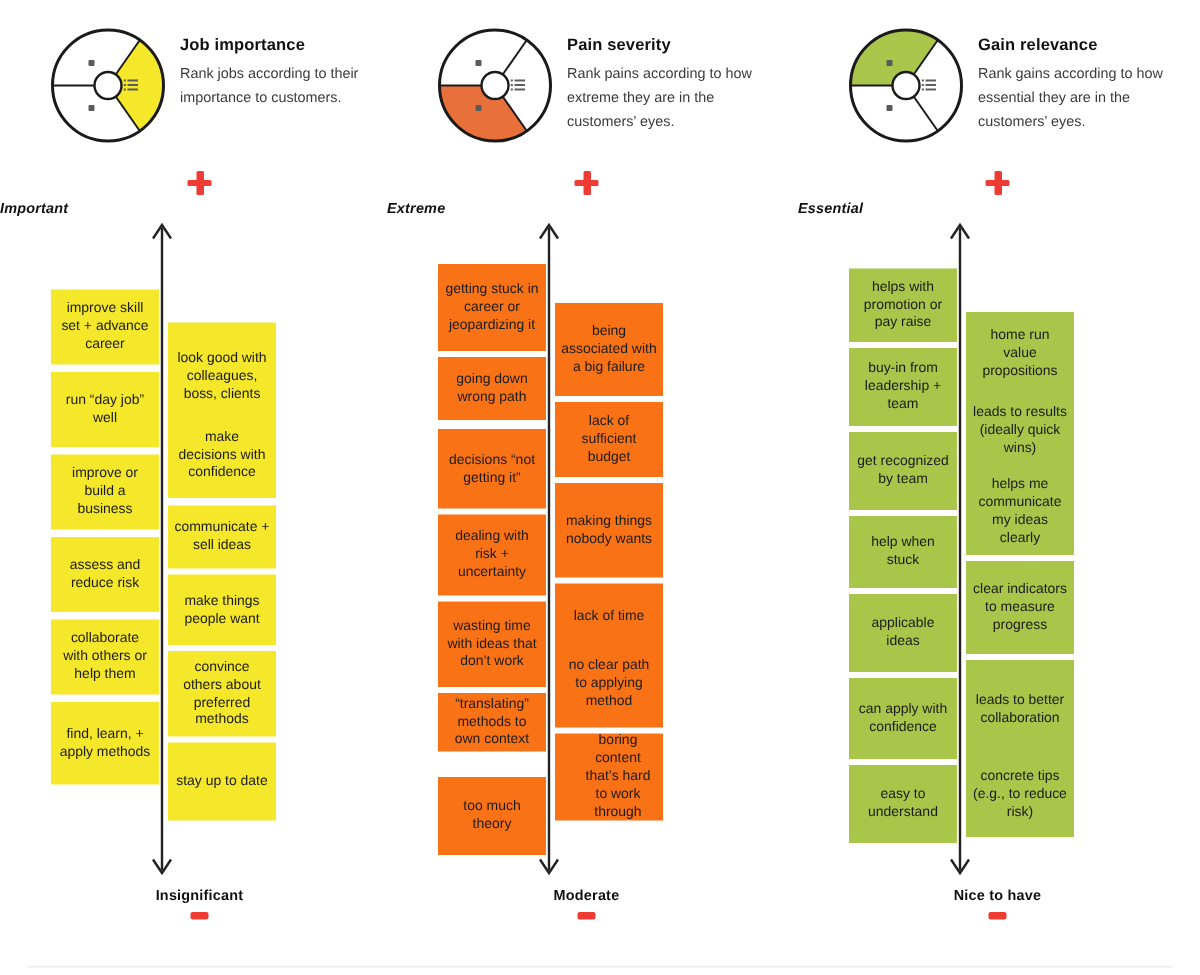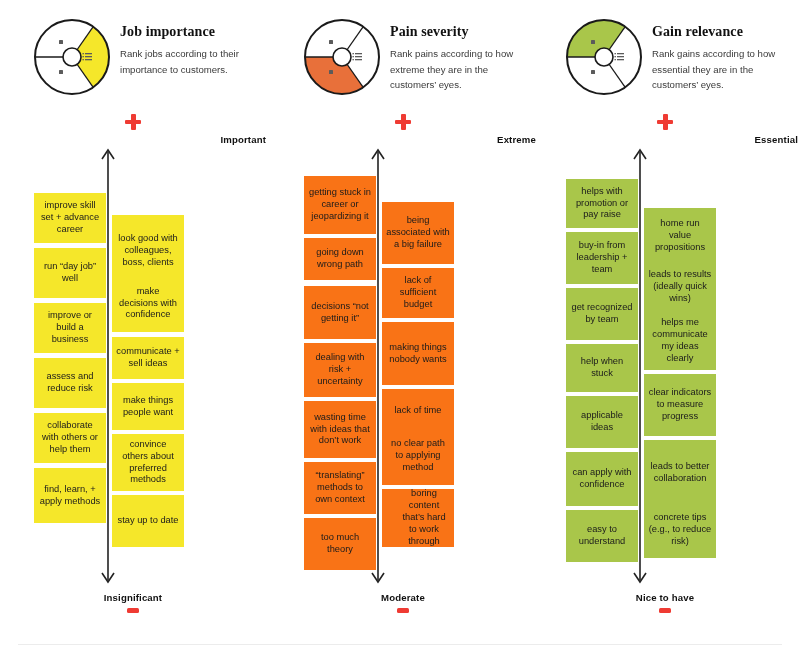--- a/index.html
+++ b/index.html
@@ -9,33 +9,33 @@
     font-family:"Liberation Sans", sans-serif;
     color:#1a1a1a;
     overflow:hidden;
     position:relative;
   }
   .board{position:absolute;inset:0;}
 
   
   .column{position:absolute;top:0;width:266px;height:650px;}
   .col-0{left:0;}
-  .col-1{left:270px;}
+  .col-1{left:258px;}
   .col-2{left:532px;}
 
   
   .col-head{position:absolute;top:18px;left:0;width:266px;height:96px;}
   .dial{position:absolute;left:33px;top:0;width:78px;height:78px;}
   .dial svg{display:block;width:78px;height:78px;}
   .head-text{position:absolute;left:120px;top:6px;width:146px;}
-  .head-title{font-size:14px;font-weight:bold;color:#111;letter-spacing:.1px;margin:0 0 5px 0;line-height:1.2;font-family:Liberation Serif, serif;}
+  .head-title{font-size:11px;font-weight:bold;color:#111;letter-spacing:.1px;margin:0 0 5px 0;line-height:1.2;}
   .head-desc{font-size:9.6px;color:#3a3a3a;line-height:1.65;margin:0;}
 
   
-  .axis-top{position:absolute;top:114px;left:0;width:266px;text-align:right;}
+  .axis-top{position:absolute;top:114px;left:0;width:266px;text-align:left;font-style:italic;}
   .axis-bottom{position:absolute;top:592px;left:0;width:266px;text-align:center;}
   .plus-ico{display:block;margin:0 auto 4px auto;width:16px;height:16px;position:relative;}
   .plus-ico::before,.plus-ico::after{content:"";position:absolute;background:#ef3b33;border-radius:1px;}
   .plus-ico::before{left:6px;top:0;width:4.5px;height:16px;}
   .plus-ico::after{top:5.75px;left:0;height:4.5px;width:16px;}
   .minus-ico{display:block;margin:5px auto 0 auto;width:12px;height:4.5px;background:#ef3b33;border-radius:1.5px;}
   .axis-label{font-size:9.6px;font-weight:bold;color:#111;letter-spacing:.15px;}
 
   .axis-line{position:absolute;left:0;width:266px;top:142px;height:448px;}
   .axis-line svg{display:block;}
@@ -165,21 +165,21 @@
       <div class="axis-bottom">
         <div class="axis-label">Moderate</div>
         <span class="minus-ico"></span>
       </div>
       <div class="stack-left">
         <div class="card c-pain" style="top: 176px; height: 58px;">getting stuck in career or jeopardizing it</div>
         <div class="card c-pain" style="top: 238px; height: 42px;">going down wrong path</div>
         <div class="card c-pain" style="top: 286px; height: 53px;">decisions “not getting it”</div>
         <div class="card c-pain" style="top: 343px; height: 54px;">dealing with risk + uncertainty</div>
         <div class="card c-pain" style="top: 401px; height: 57px;">wasting time with ideas that don’t work</div>
-        <div class="card c-pain" style="top: 462px; height: 52px;">“translating” methods to own context</div>
+        <div class="card c-pain" style="top: 462px; height: 39px;">“translating” methods to own context</div>
         <div class="card c-pain" style="top: 518px; height: 52px;">too much theory</div>
       </div>
       <div class="stack-right">
         <div class="card c-pain" style="top: 202px; height: 62px;">being associated with a big failure</div>
         <div class="card c-pain" style="top: 268px; height: 50px;">lack of sufficient budget</div>
         <div class="card c-pain" style="top: 322px; height: 63px;">making things nobody wants</div>
         <div class="card c-pain" style="top: 389px; height: 44px;">lack of time</div>
         <div class="card c-pain" style="top: 427px; height: 58px;">no clear path to applying method</div>
         <div class="card c-pain" style="top: 489px; height: 58px; padding-left: 16px;">boring content that’s hard to work through</div>
       </div>

